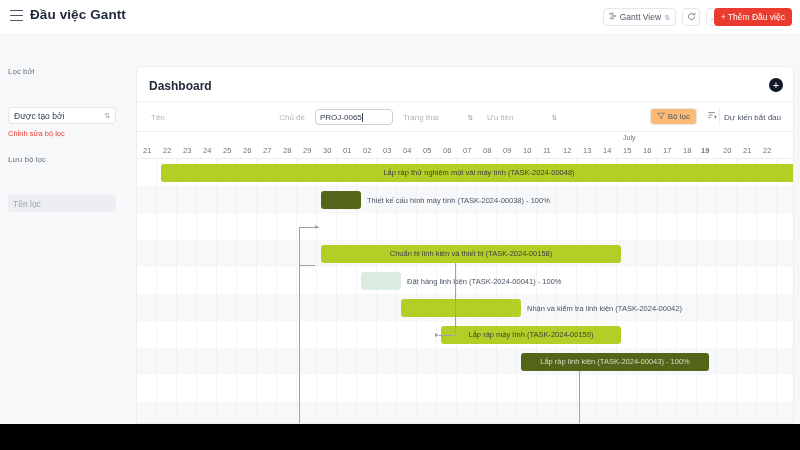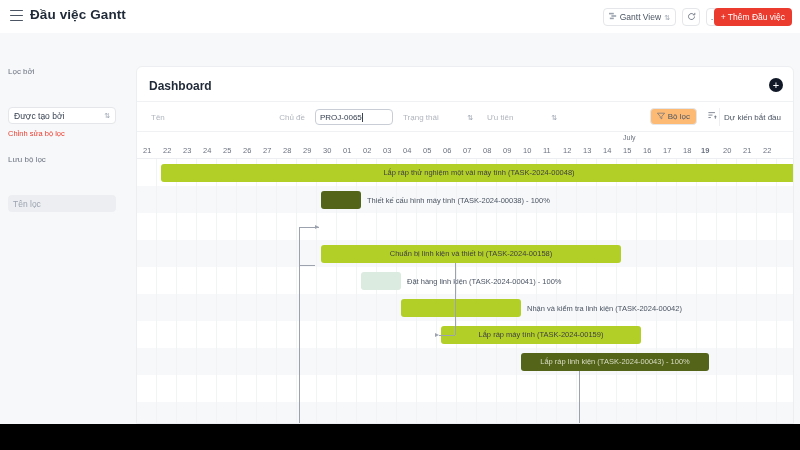--- a/index.html
+++ b/index.html
@@ -368,21 +368,21 @@
           <div class="grid-col" style="left: 620px;"></div>
           <div class="grid-col" style="left: 640px;"></div>
           <div class="bar green" style="left: 24px; top: 4.5px; width: 636px;">Lắp ráp thử nghiệm một vài máy tính (TASK-2024-00048)</div>
           <div class="bar olive" style="left: 184px; top: 31.5px; width: 40px;"></div>
           <div class="bar-ext-label" style="left: 230px; top: 40.5px;">Thiết kế cấu hình máy tính (TASK-2024-00038) - 100%</div>
           <div class="bar green" style="left: 184px; top: 85.5px; width: 300px;">Chuẩn bị linh kiện và thiết bị (TASK-2024-00158)</div>
           <div class="bar mint" style="left: 224px; top: 112.5px; width: 40px;"></div>
           <div class="bar-ext-label" style="left: 270px; top: 121.5px;">Đặt hàng linh kiện (TASK-2024-00041) - 100%</div>
           <div class="bar green" style="left: 264px; top: 139.5px; width: 120px;"></div>
           <div class="bar-ext-label" style="left: 390px; top: 148.5px;">Nhận và kiểm tra linh kiện (TASK-2024-00042)</div>
-          <div class="bar green" style="left: 304px; top: 166.5px; width: 200px;">Lắp ráp máy tính (TASK-2024-00159)</div>
+          <div class="bar green" style="left: 304px; top: 166.5px; width: 180px;">Lắp ráp máy tính (TASK-2024-00159)</div>
           <div class="bar olive" style="left: 384px; top: 193.5px; width: 188px;">Lắp ráp linh kiện (TASK-2024-00043) - 100%</div>
           <div class="dep-line" style="left: 162px; top: 105.5px; width: 16px; height: 1px;"></div>
           <div class="dep-line" style="left: 162px; top: 67.5px; width: 1px; height: 38px;"></div>
           <div class="dep-line" style="left: 162px; top: 67.5px; width: 20px; height: 1px;"></div>
           <div class="dep-arrow" style="left: 178px; top: 65.5px;"></div>
           <div class="dep-line" style="left: 318px; top: 103.5px; width: 0px; height: 1px;"></div>
           <div class="dep-line" style="left: 318px; top: 103.5px; width: 1px; height: 72px;"></div>
           <div class="dep-line" style="left: 302px; top: 175.5px; width: 16px; height: 1px;"></div>
           <div class="dep-arrow" style="left: 298px; top: 173.5px;"></div>
           <div class="dep-line" style="left: 162px; top: 67.5px; width: 1px; height: 197.5px;"></div>

